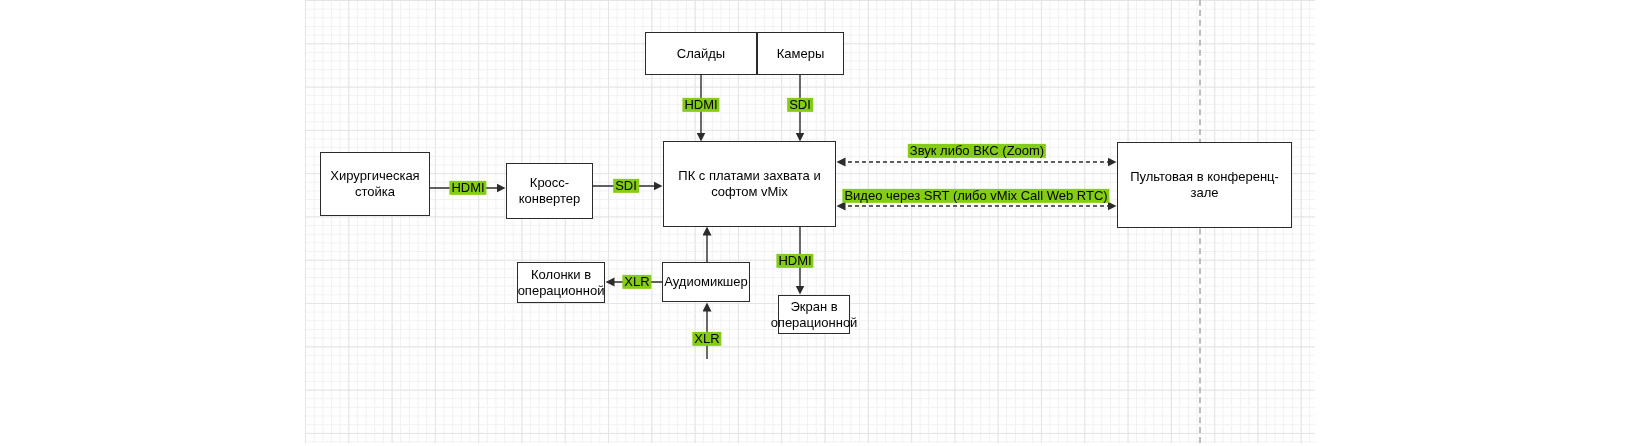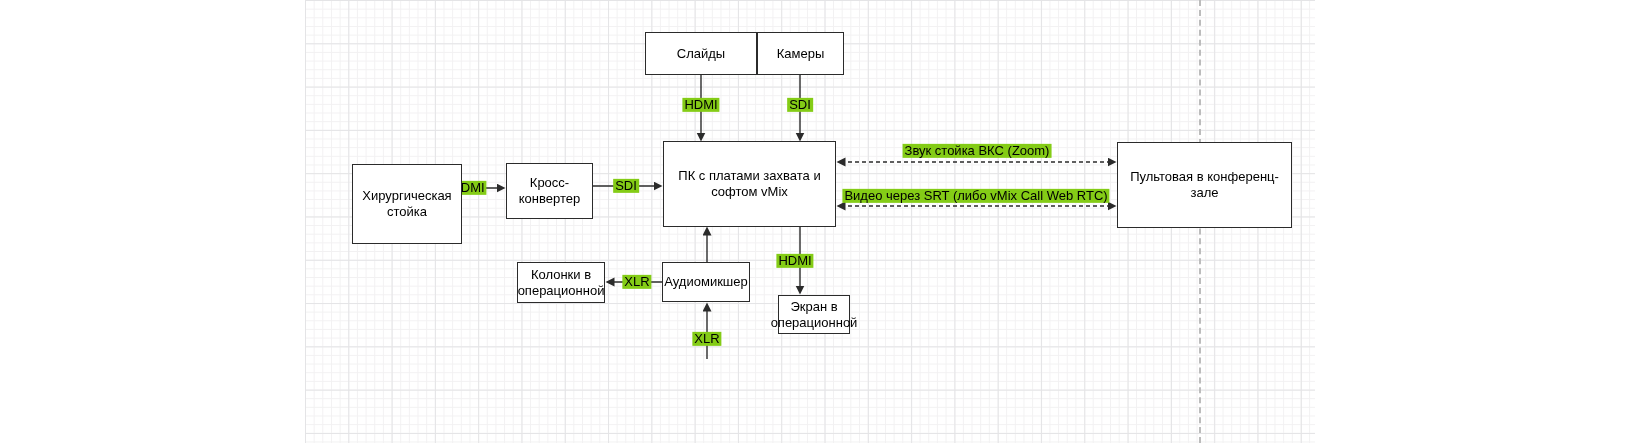--- a/index.html
+++ b/index.html
@@ -61,29 +61,29 @@
     <line x1="707" y1="262" x2="707" y2="231" marker-end="url(#arrow)"></line>
     <line x1="662" y1="282" x2="610" y2="282" marker-end="url(#arrow)"></line>
     <line x1="707" y1="359" x2="707" y2="307" marker-end="url(#arrow)"></line>
     <line x1="800" y1="227" x2="800" y2="290" marker-end="url(#arrow)"></line>
   </svg>
 
   <span class="edge-label" style="left:701px;top:105px;">HDMI</span>
   <span class="edge-label" style="left:800px;top:105px;">SDI</span>
   <span class="edge-label" style="left:468px;top:188px;">HDMI</span>
   <span class="edge-label" style="left:626px;top:186px;">SDI</span>
-  <span class="edge-label" style="left:977px;top:151px;">Звук стойка ВКС (Zoom)</span>
+  <span class="edge-label" style="left:977px;top:151px;">Звук либо ВКС (Zoom)</span>
   <span class="edge-label" style="left:976px;top:196px;">Видео через SRT (либо vMix Call Web RTC)</span>
   <span class="edge-label" style="left:637px;top:282px;">XLR</span>
   <span class="edge-label" style="left:707px;top:339px;">XLR</span>
   <span class="edge-label" style="left:795px;top:261px;">HDMI</span>
 
   <div class="node" style="left:645px;top:32px;width:112px;height:43px;">Слайды</div>
   <div class="node" style="left:757px;top:32px;width:87px;height:43px;">Камеры</div>
-  <div class="node" style="left:320px;top:164px;width:110px;height:80px;margin-left:32px;">Хирургическая стойка</div>
+  <div class="node" style="left:320px;top:152px;width:110px;height:64px;">Хирургическая стойка</div>
   <div class="node" style="left:506px;top:163px;width:87px;height:56px;">Кросс-конвертер</div>
   <div class="node" style="left:663px;top:141px;width:173px;height:86px;">ПК с платами захвата и софтом vMix</div>
   <div class="node" style="left:1117px;top:142px;width:175px;height:86px;">Пультовая в конференц-зале</div>
   <div class="node" style="left:517px;top:262px;width:88px;height:41px;">Колонки в операционной</div>
   <div class="node" style="left:662px;top:262px;width:88px;height:40px;">Аудиомикшер</div>
   <div class="node" style="left:778px;top:295px;width:72px;height:39px;">Экран в операционной</div>
 
 </div>
 
 </body></html>

